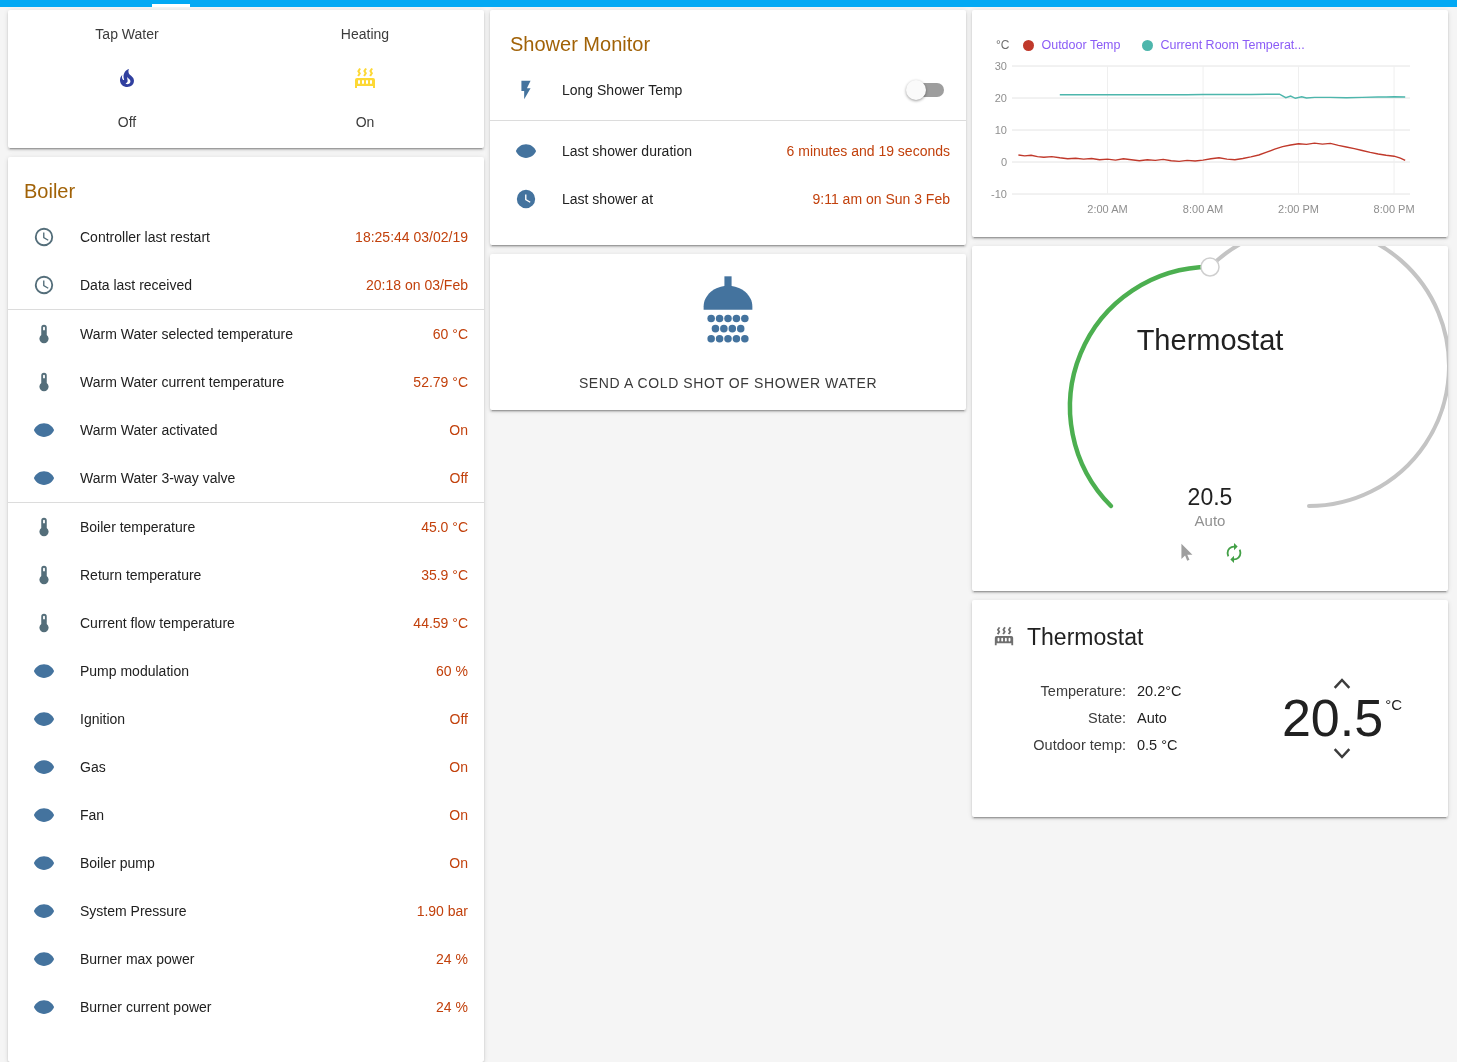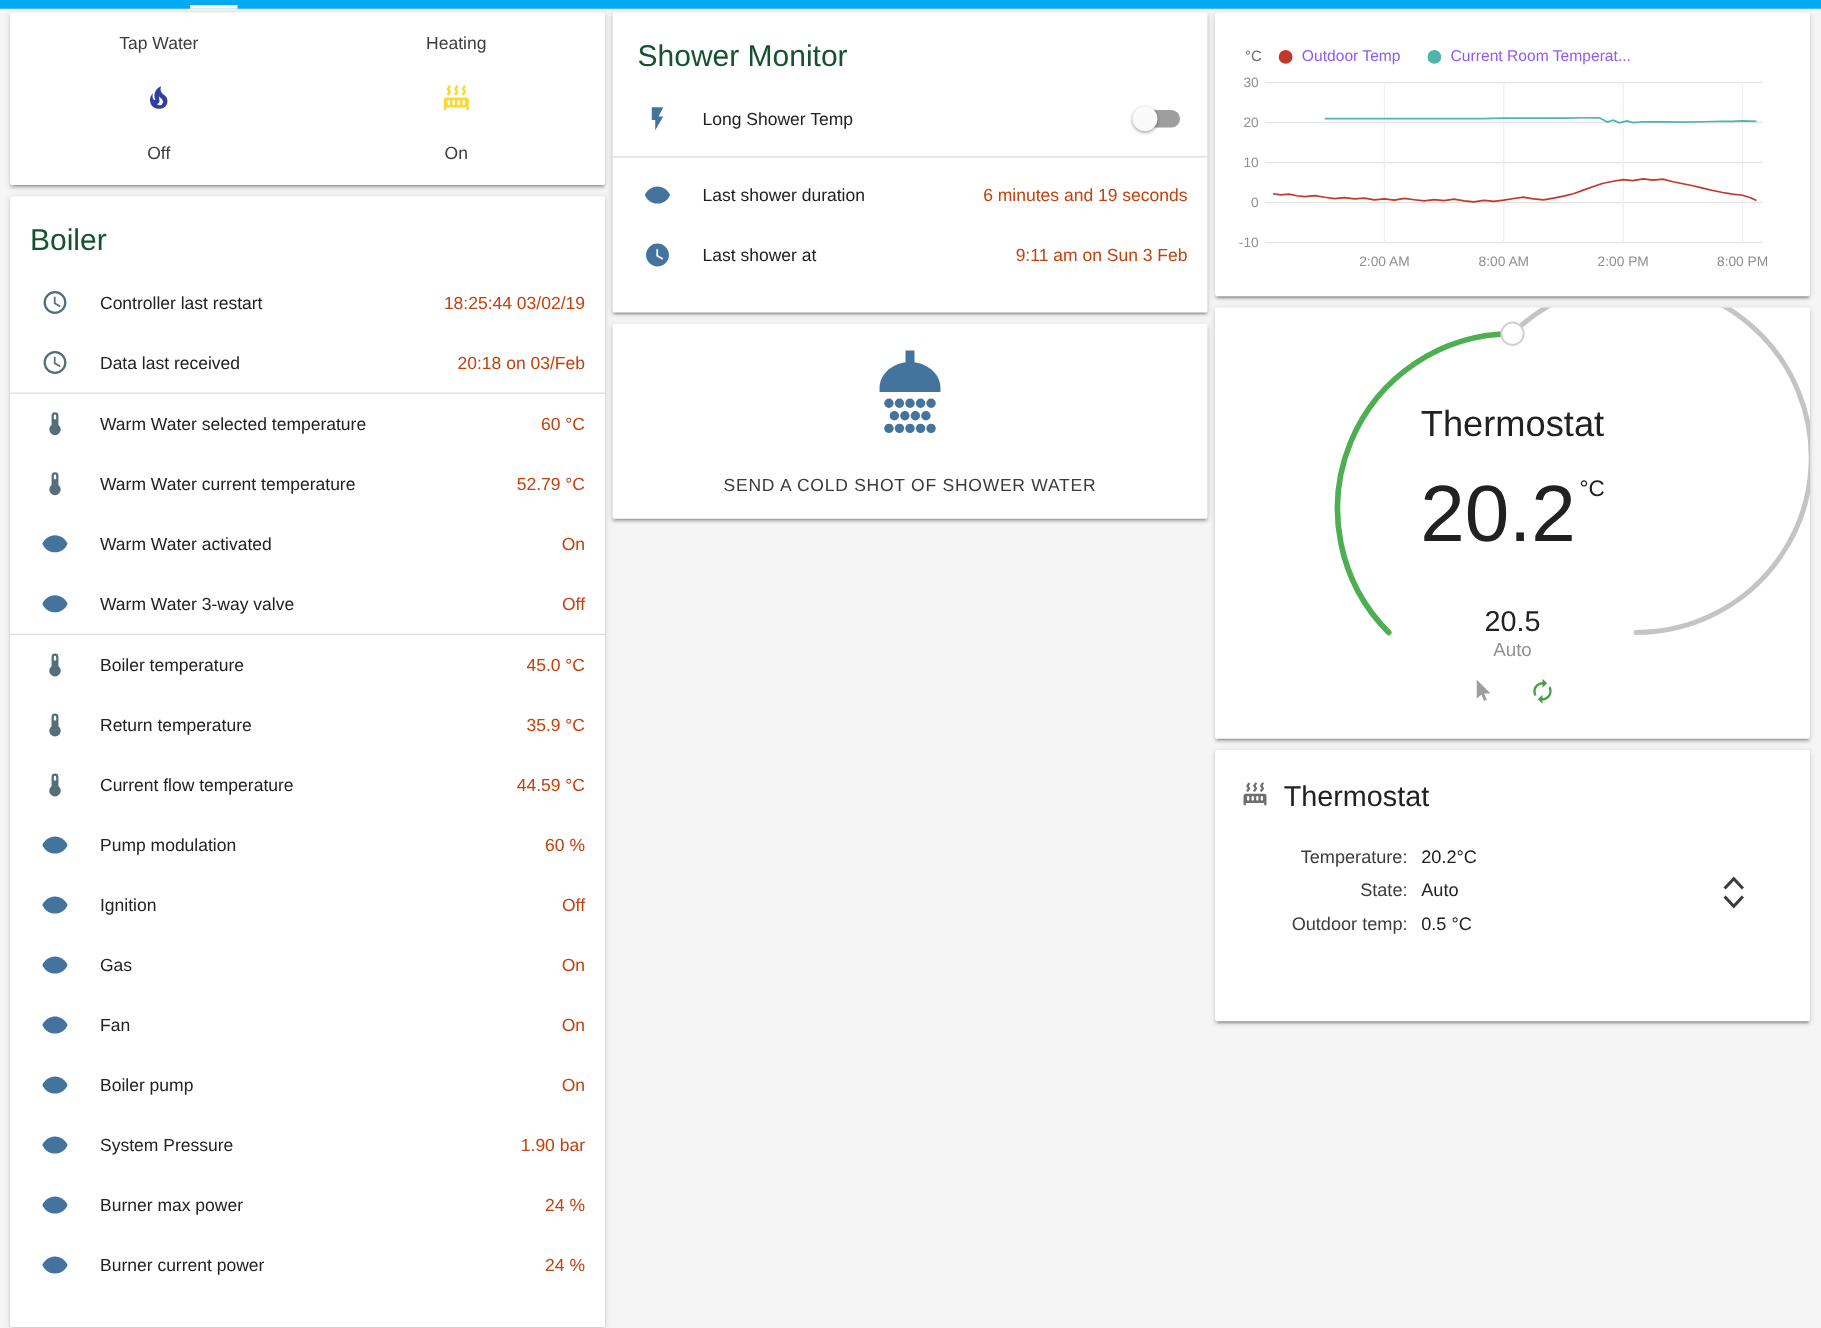--- a/index.html
+++ b/index.html
@@ -15,21 +15,21 @@
   .tab-indicator { position:absolute; left:152px; bottom:0; width:38px; height:3px; background:#ffffff; }
 
   .main { display:flex; gap:6px; padding:3px 8px 0 8px; height:1055px; overflow:hidden; }
   .col { display:flex; flex-direction:column; gap:9px; width:476px; flex:none; min-height:0; }
 
   .card {
     background:#fff; border-radius:2px;
     box-shadow:0 2px 2px 0 rgba(0,0,0,.14),0 1px 5px 0 rgba(0,0,0,.12),0 3px 1px -2px rgba(0,0,0,.2);
     flex:none;
   }
-  .card-title { font-size:24px; font-weight:400; color:#14532d; padding:22px 16px 10px 16px; line-height:1.2; }
+  .card-title { font-size:20px; font-weight:400; color:#a16207; padding:22px 16px 10px 16px; line-height:1.2; }
 
   
   .glance { display:flex; padding:16px 0 18px 0; }
   .glance-item { flex:1; display:flex; flex-direction:column; align-items:center; gap:24px; cursor:pointer; }
   .glance-label, .glance-state { font-size:14px; color:#3c3c3c; }
 
   
   .rows { }
   .group + .group { border-top:1px solid #dcdcdc; }
   .entity-row { display:flex; align-items:center; height:48px; padding:0 16px; font-size:14px; }
@@ -434,21 +434,20 @@
         </svg>
     </div>
 
     <div class="card gauge-card">
       <svg class="gauge-ring" width="476" height="345" viewBox="0 0 476 345">
         <path d="M337,260 A140,140 0 1 0 238,21" fill="none" stroke="#c4c4c4" stroke-width="4" stroke-linecap="round"></path>
         <path d="M139,260 A140,140 0 0 1 238,21" fill="none" stroke="#4caf50" stroke-width="4.5" stroke-linecap="round"></path>
         <circle cx="238" cy="21" r="9" fill="#ffffff" stroke="#cfcfcf" stroke-width="1.5"></circle>
       </svg>
       <div class="gauge-title">Thermostat</div>
-      <div class="gauge-current"><span>20.2</span><span class="deg">°C</span></div>
       <div class="gauge-target">20.5</div>
       <div class="gauge-mode">Auto</div>
       <div class="gauge-actions" id="gauge-actions">
           <span class="icon" style="color:#9e9e9e">
             <svg viewBox="0 0 24 24" fill="currentColor" style="width:22px;height:22px">
               <path d="M7,2L7,18.6L11,14.8L13.3,20.5L15.8,19.4L13.4,13.9L19,13.9Z"></path>
             </svg>
           </span>
           <span class="icon" style="color:#43a047">
             <svg viewBox="0 0 24 24" fill="currentColor" style="width:22px;height:22px">
@@ -479,20 +478,21 @@
             </div>
             <div class="thermo-row">
               <span class="thermo-label">Outdoor temp:</span>
               <span class="thermo-value">0.5 °C</span>
             </div>
           </div>
         <div class="thermo-target">
           <svg class="chev" viewBox="0 0 24 16">
             <path d="M5.5,13.2 L12,6.2 L18.5,13.2" fill="none" stroke="#3c3c3c" stroke-width="2.2"></path>
           </svg>
+          <div class="thermo-big"><span>20.5</span><span class="deg">°C</span></div>
           <svg class="chev" viewBox="0 0 24 16">
             <path d="M5.5,2.8 L12,9.8 L18.5,2.8" fill="none" stroke="#3c3c3c" stroke-width="2.2"></path>
           </svg>
         </div>
       </div>
     </div>
   </div>
 </div>
 
 </body></html>

